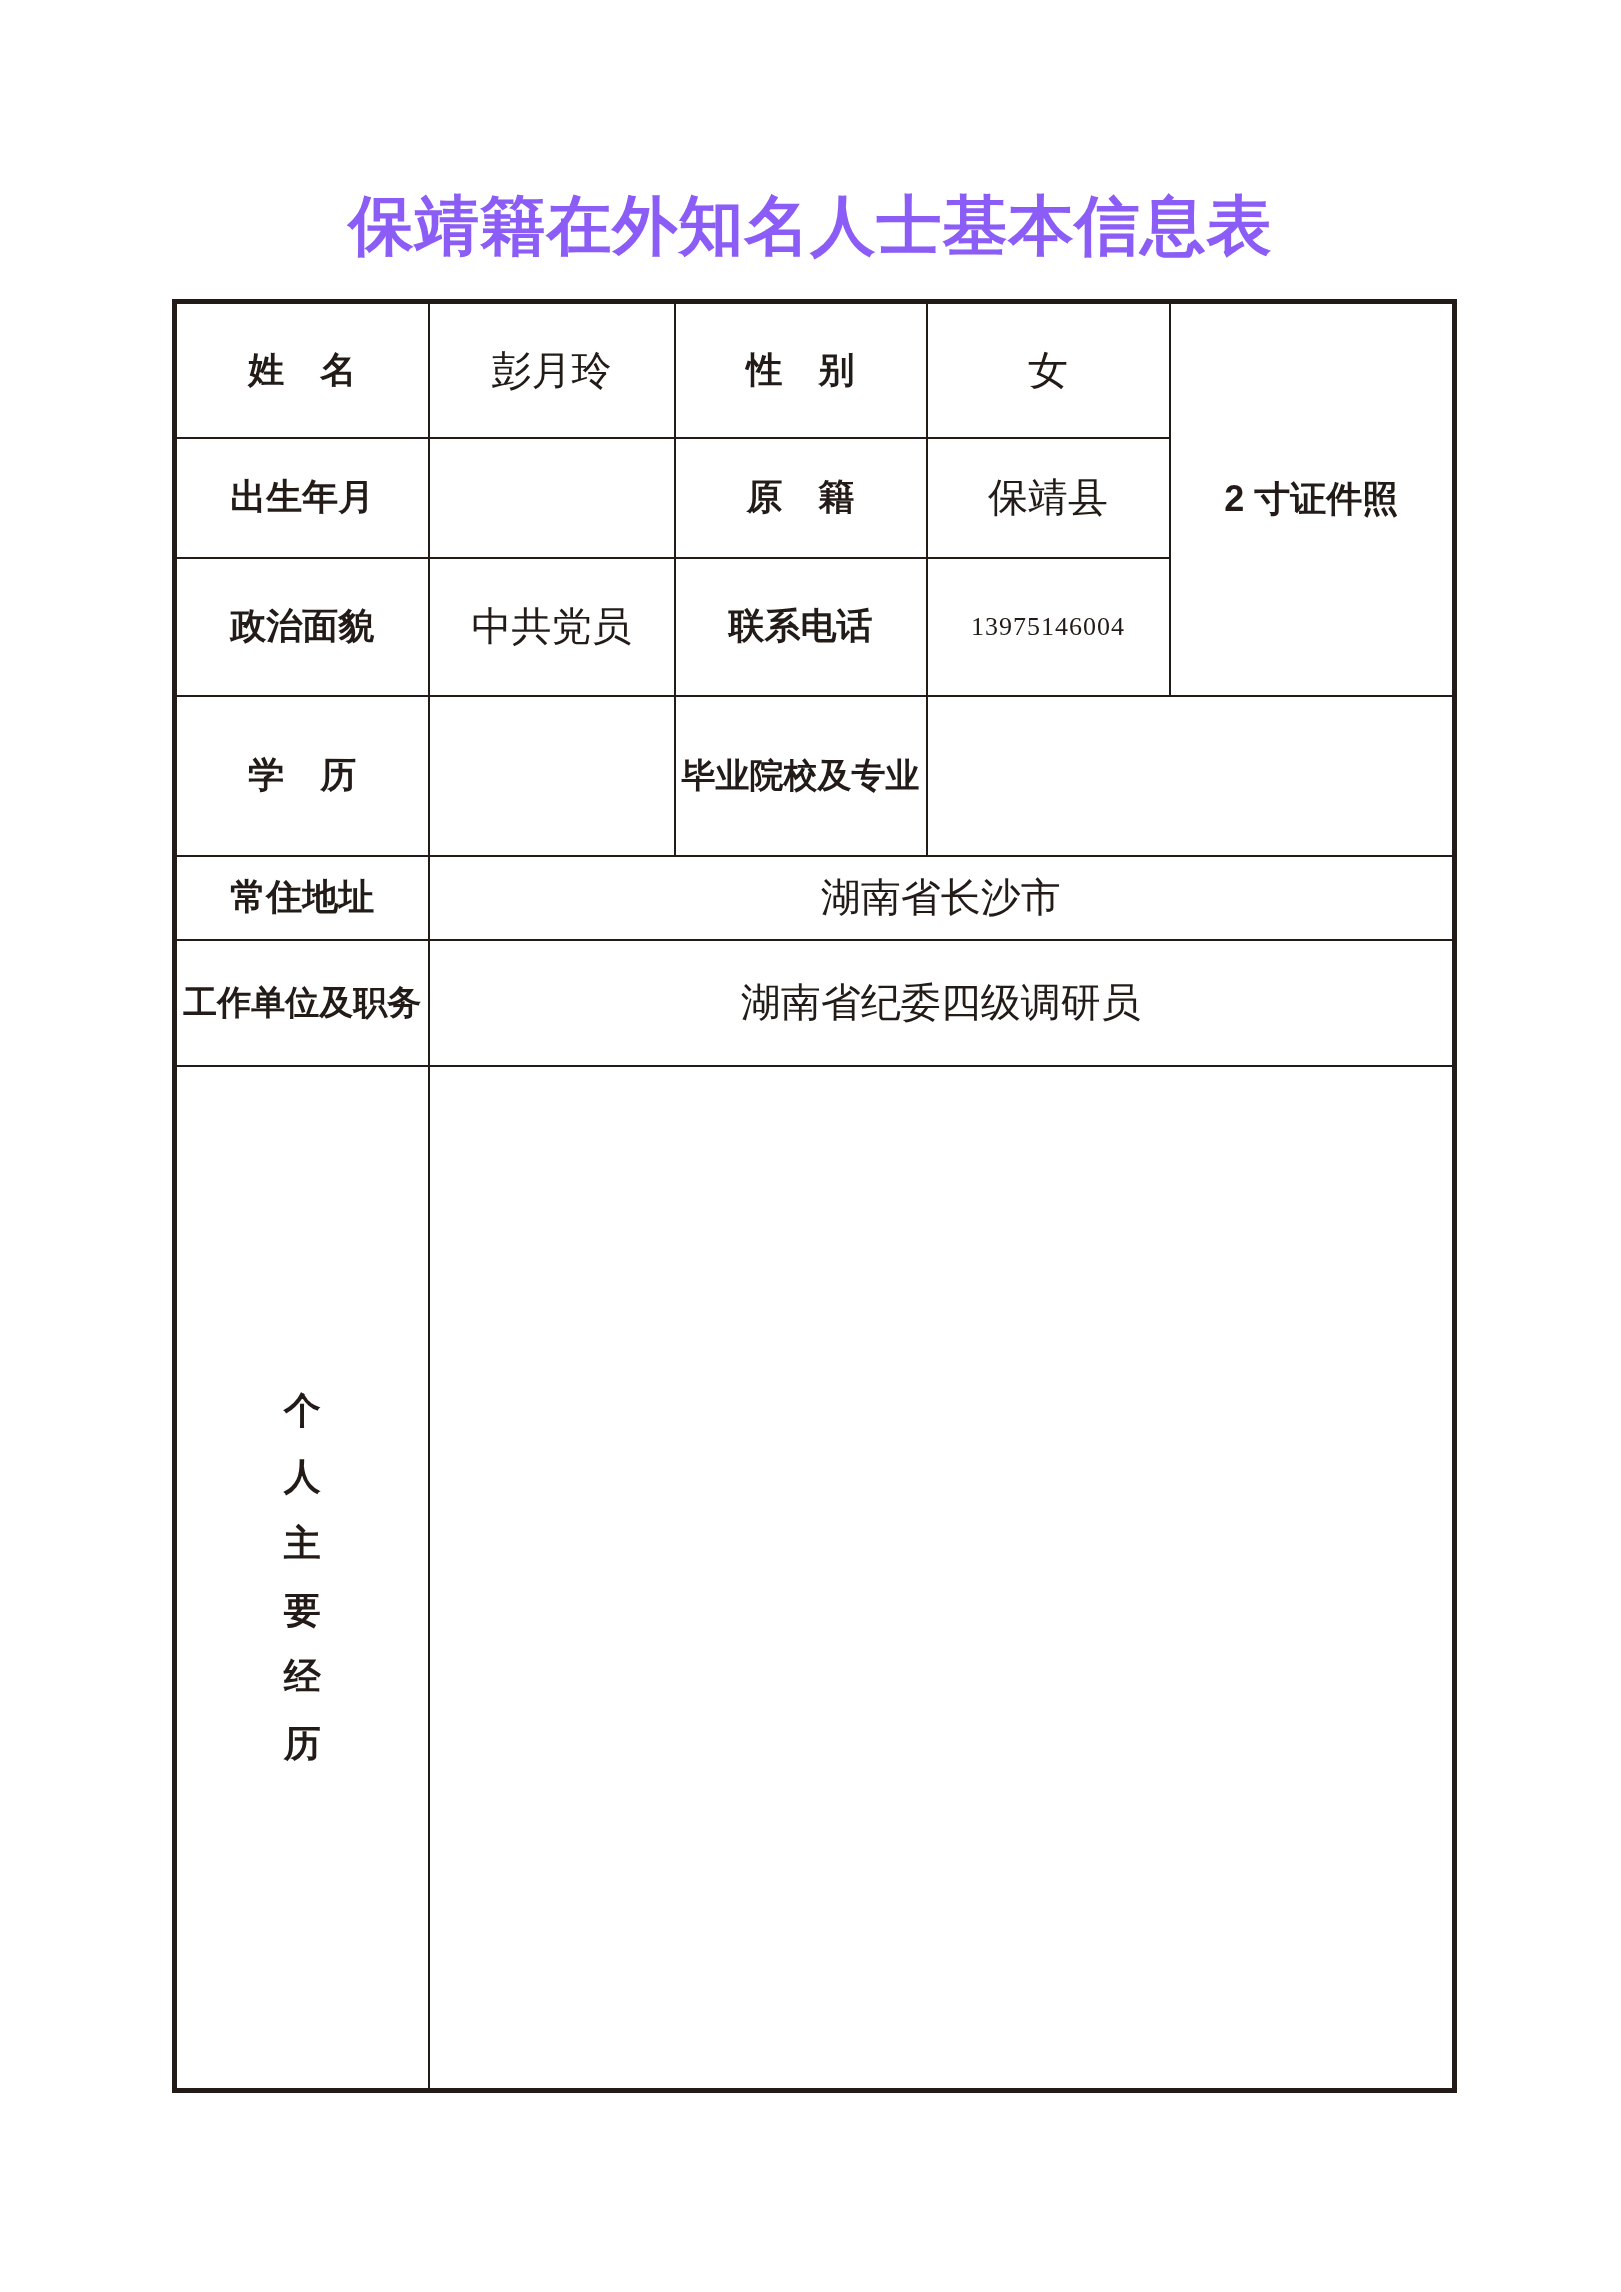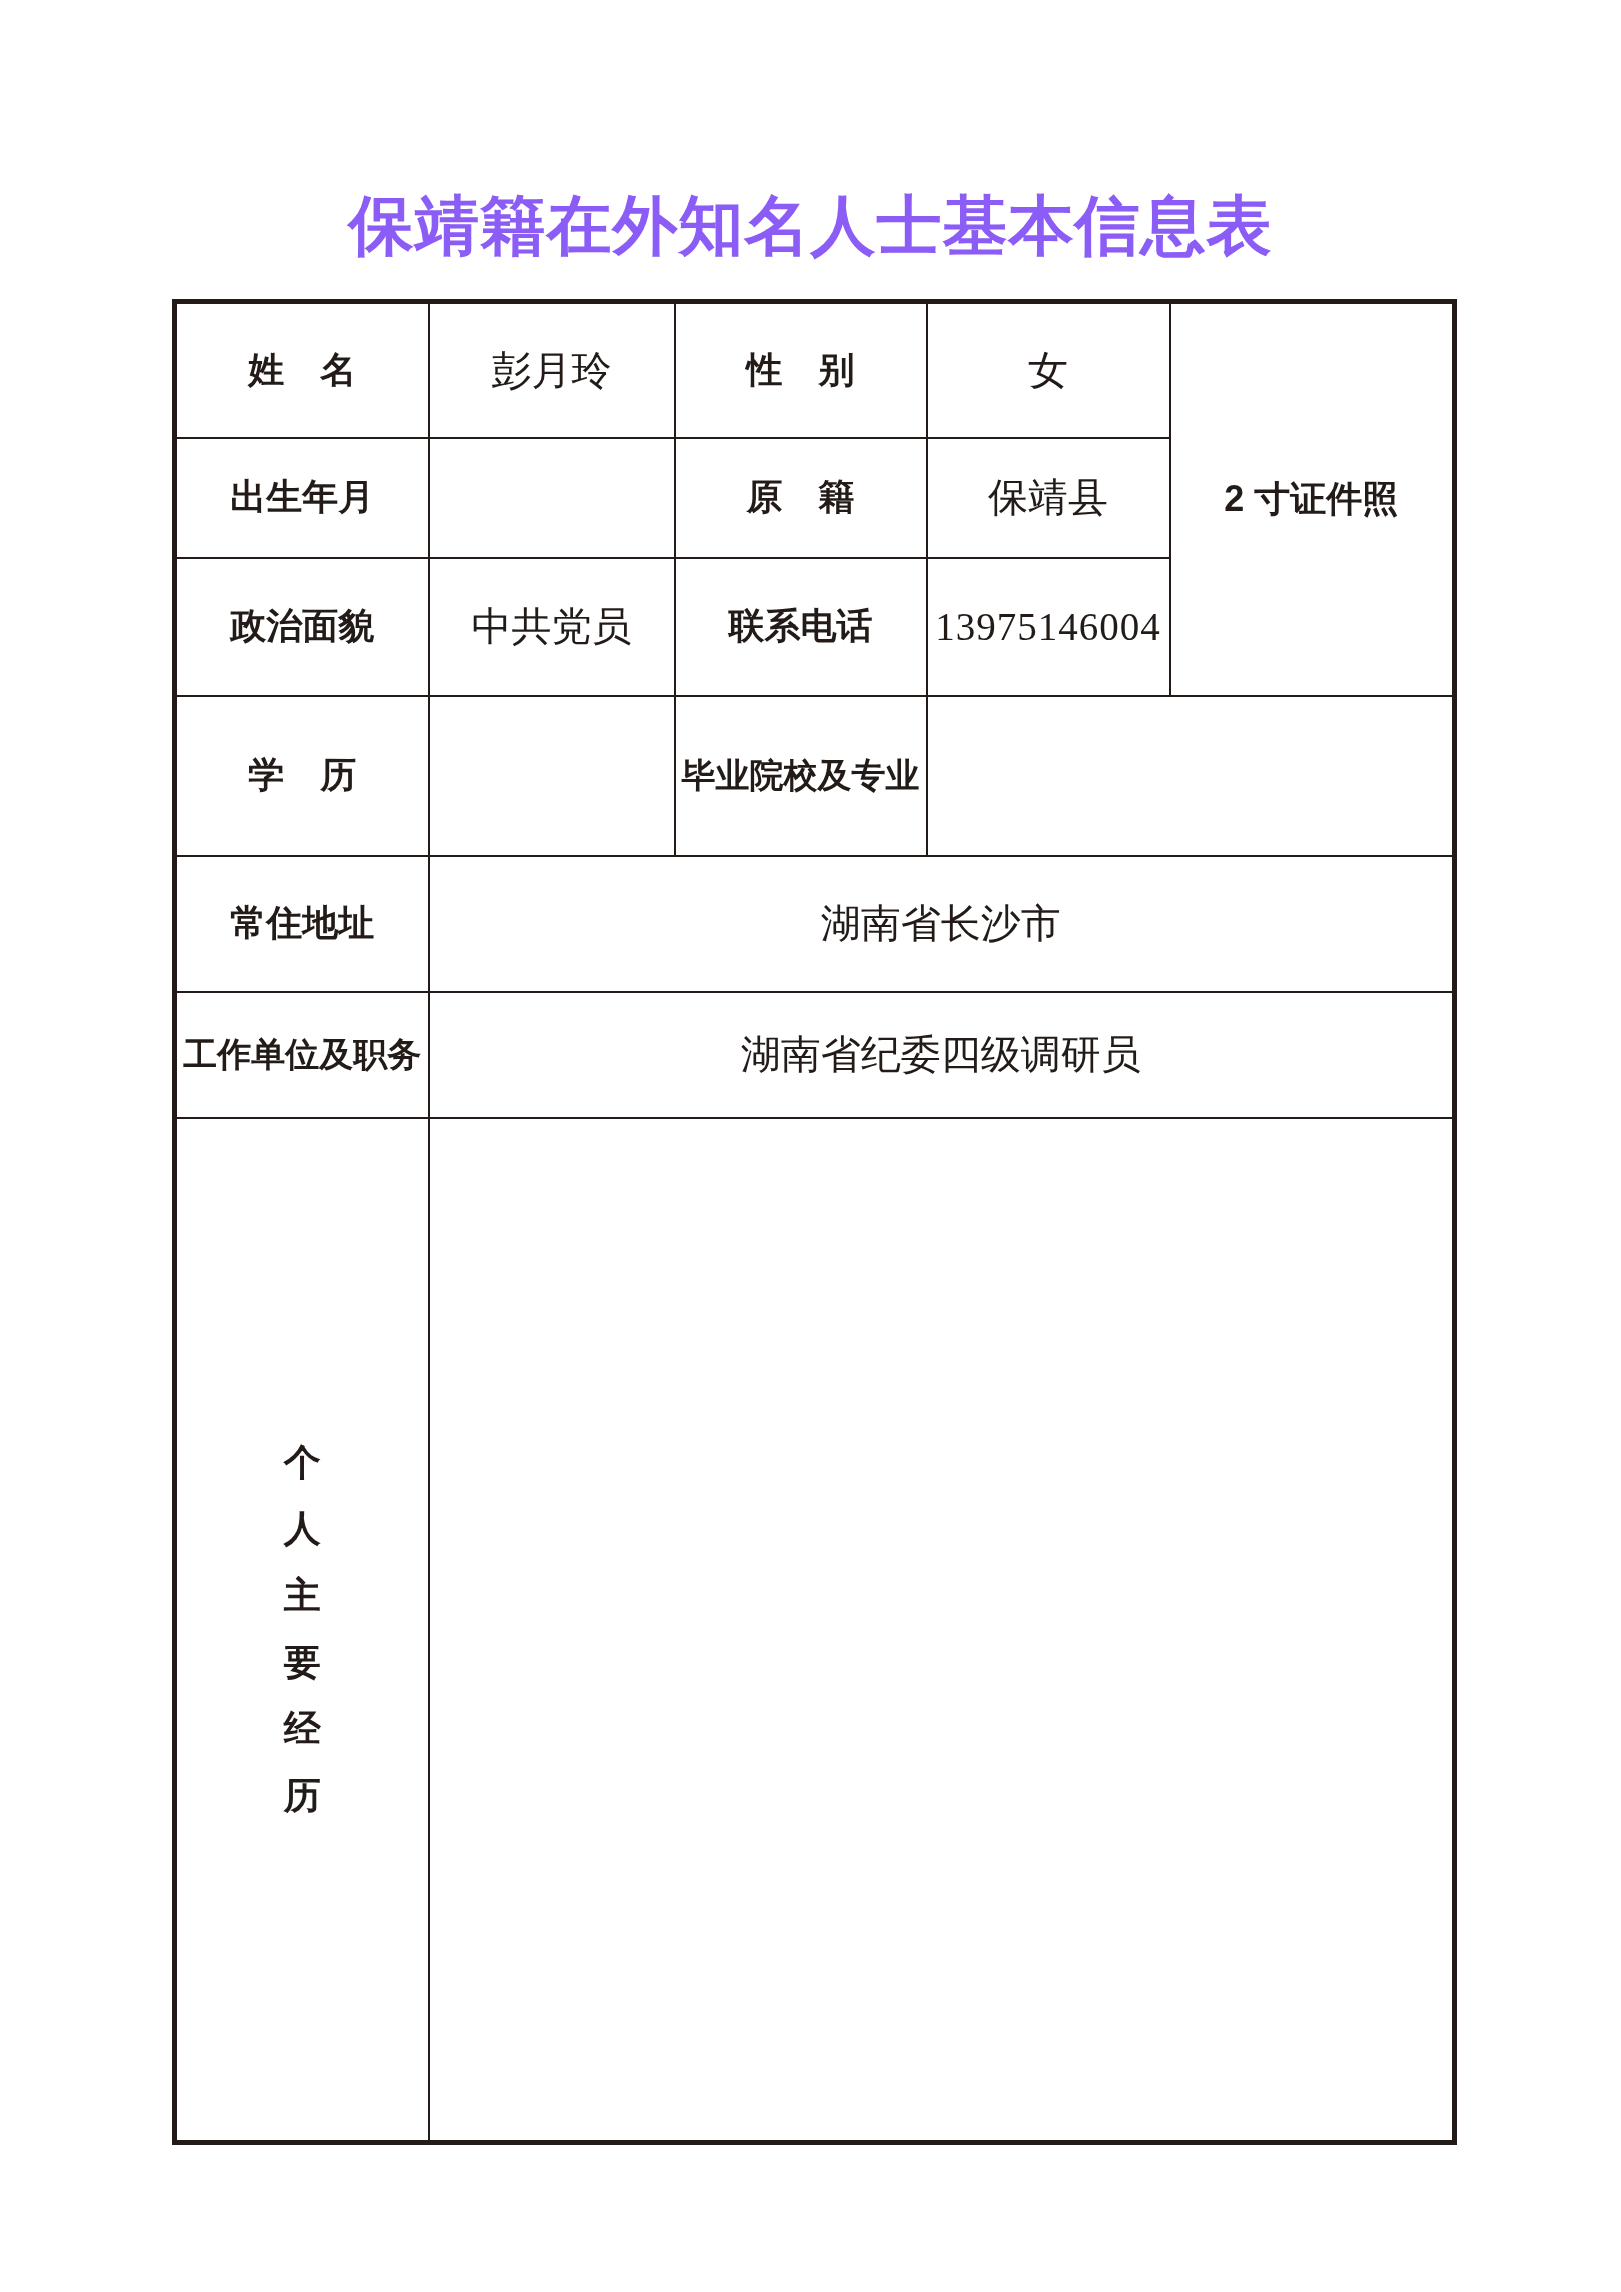--- a/index.html
+++ b/index.html
@@ -38,37 +38,37 @@
     border: 2.9px solid #221b17;
     text-align: center;
     vertical-align: middle;
     padding: 0;
     overflow: hidden;
   }
   tr.r1 { height: 136px; }
   tr.r2 { height: 120px; }
   tr.r3 { height: 138px; }
   tr.r4 { height: 160px; }
-  tr.r5 { height: 136px; }
+  tr.r5 { height: 84px; }
   tr.r6 { height: 126px; }
   tr.r7 { height: 1025px; }
   .lbl {
     font-weight: bold;
     font-size: 36px;
     font-family: "Liberation Sans", sans-serif;
   }
   .lbl-small { font-size: 34px; letter-spacing: 0; margin-left: 8px; }
   .val {
     font-weight: normal;
     font-size: 40px;
     font-family: "Liberation Serif", "DejaVu Serif", serif;
   }
   .num {
     font-weight: normal;
-    font-size: 39px;
+    font-size: 26px;
     font-family: "Liberation Serif", "DejaVu Serif", serif;
     letter-spacing: 1px;
   }
   .vert-label {
     display: flex;
     flex-direction: column;
     align-items: center;
     justify-content: center;
     gap: 16.7px;
     font-weight: bold;

